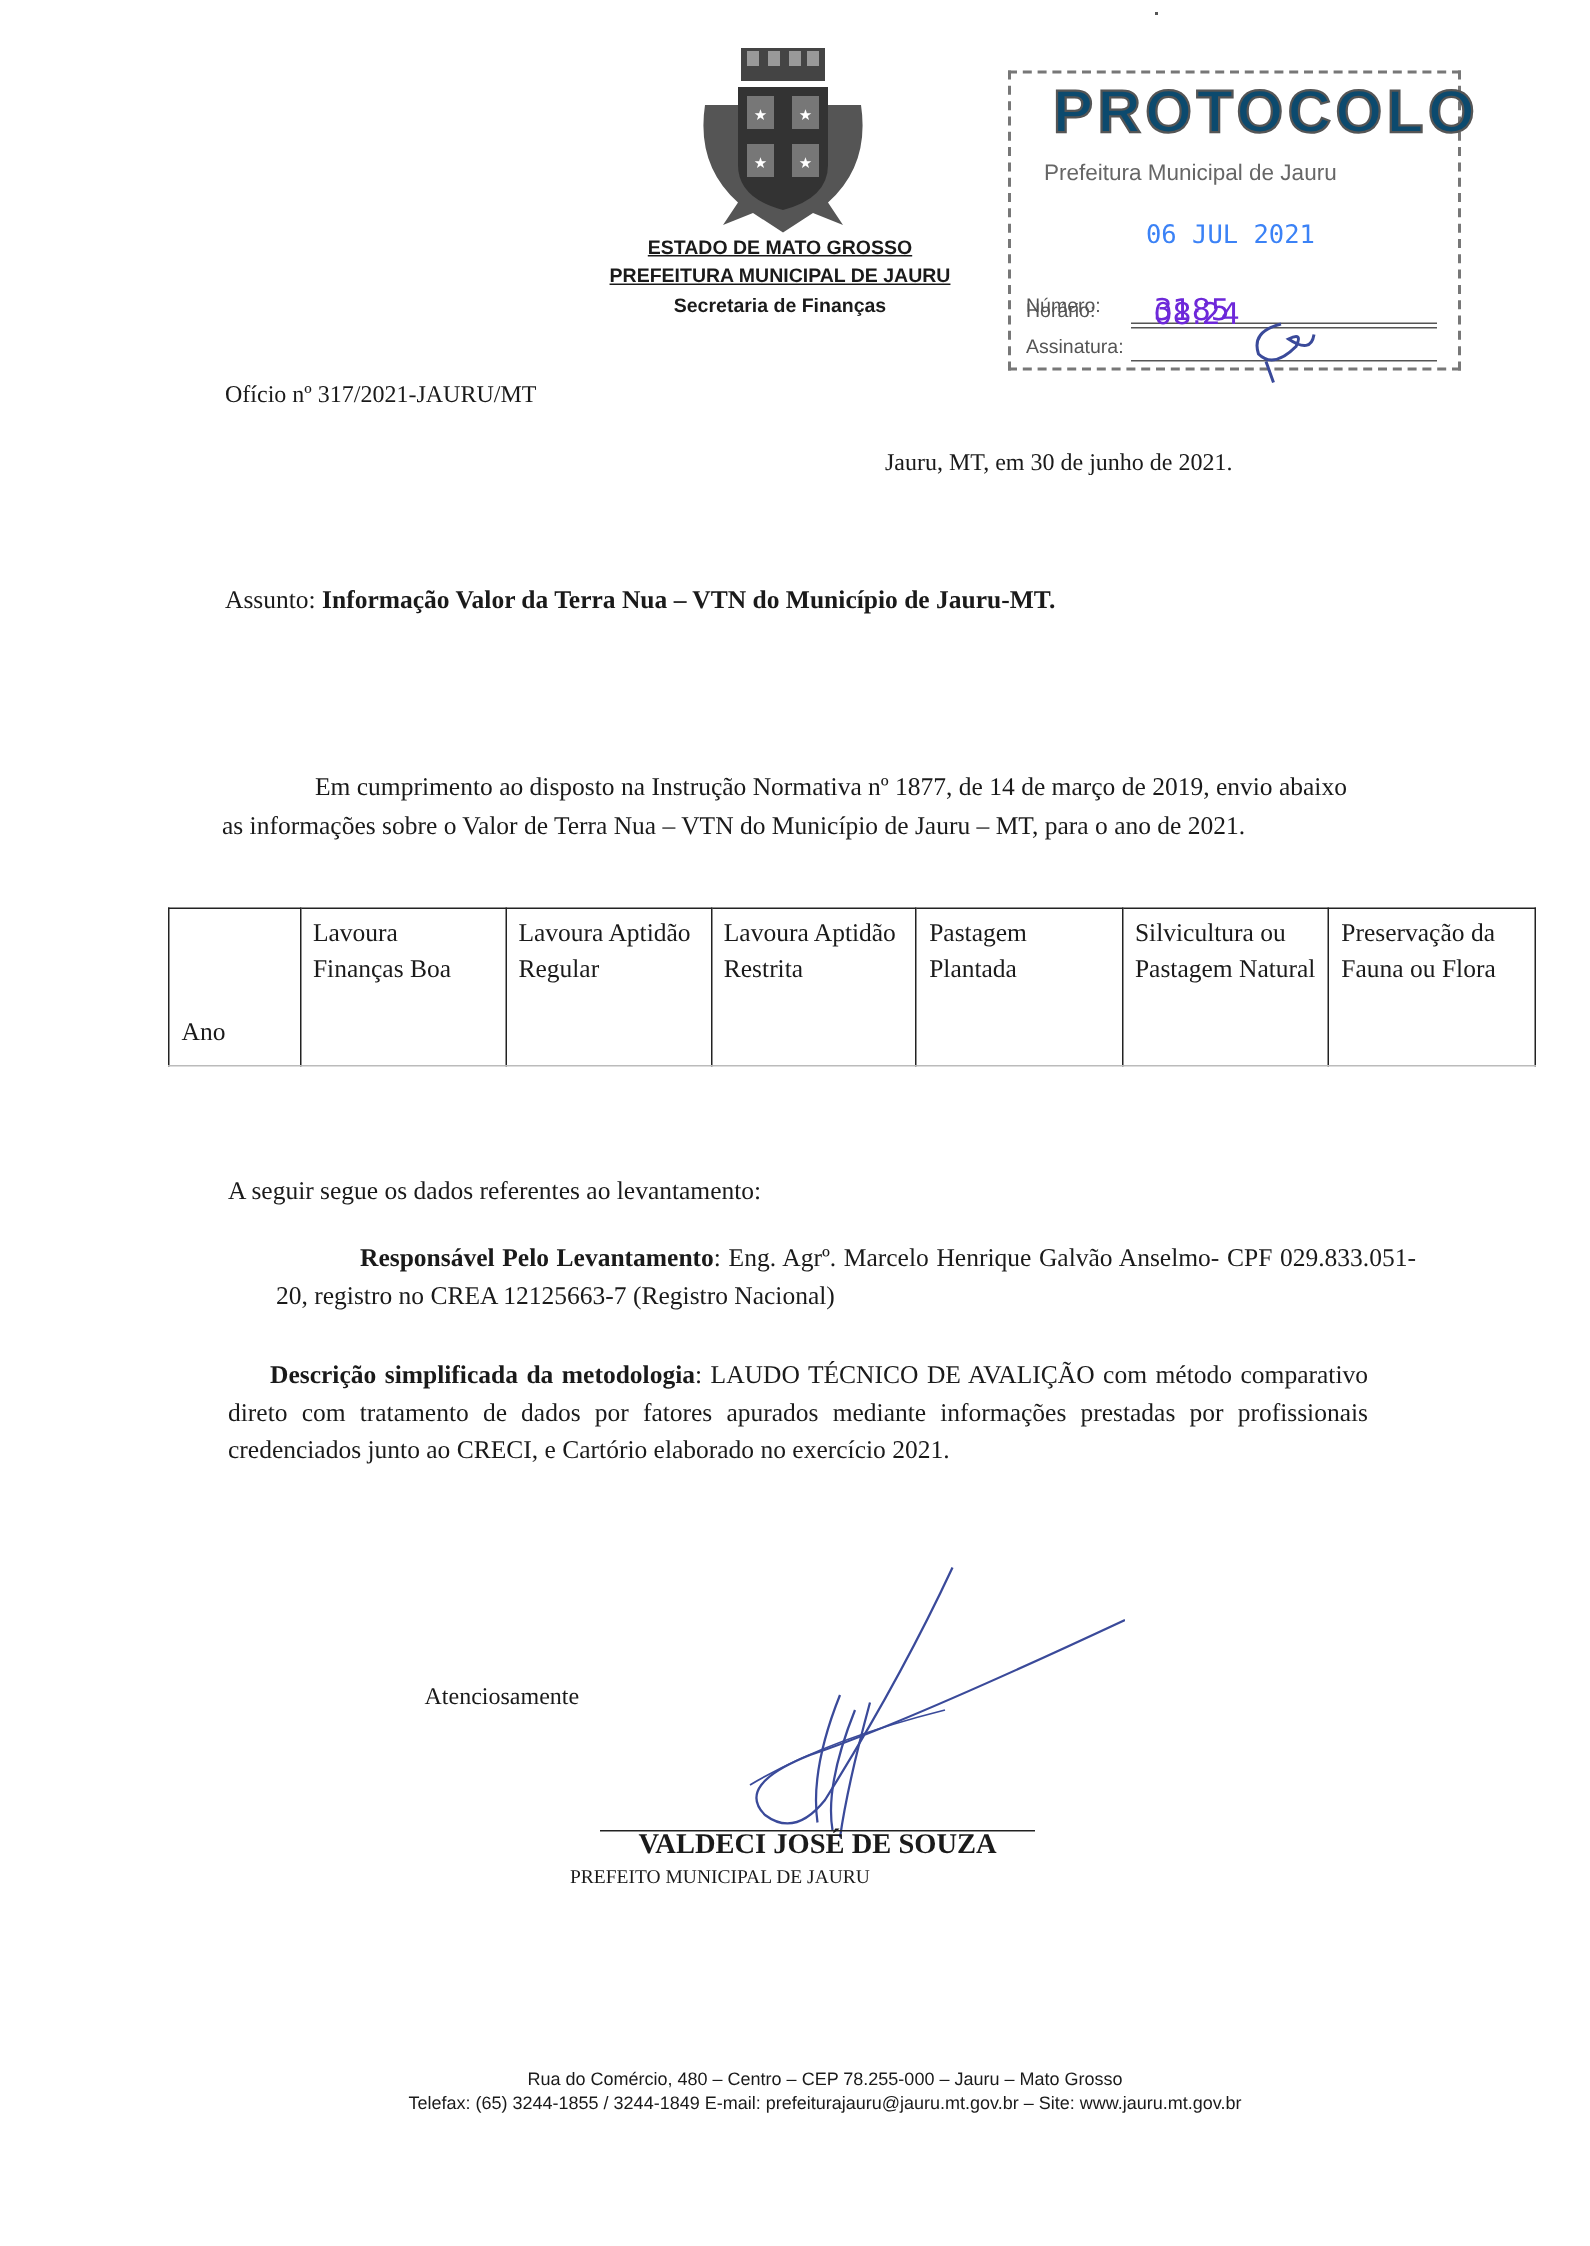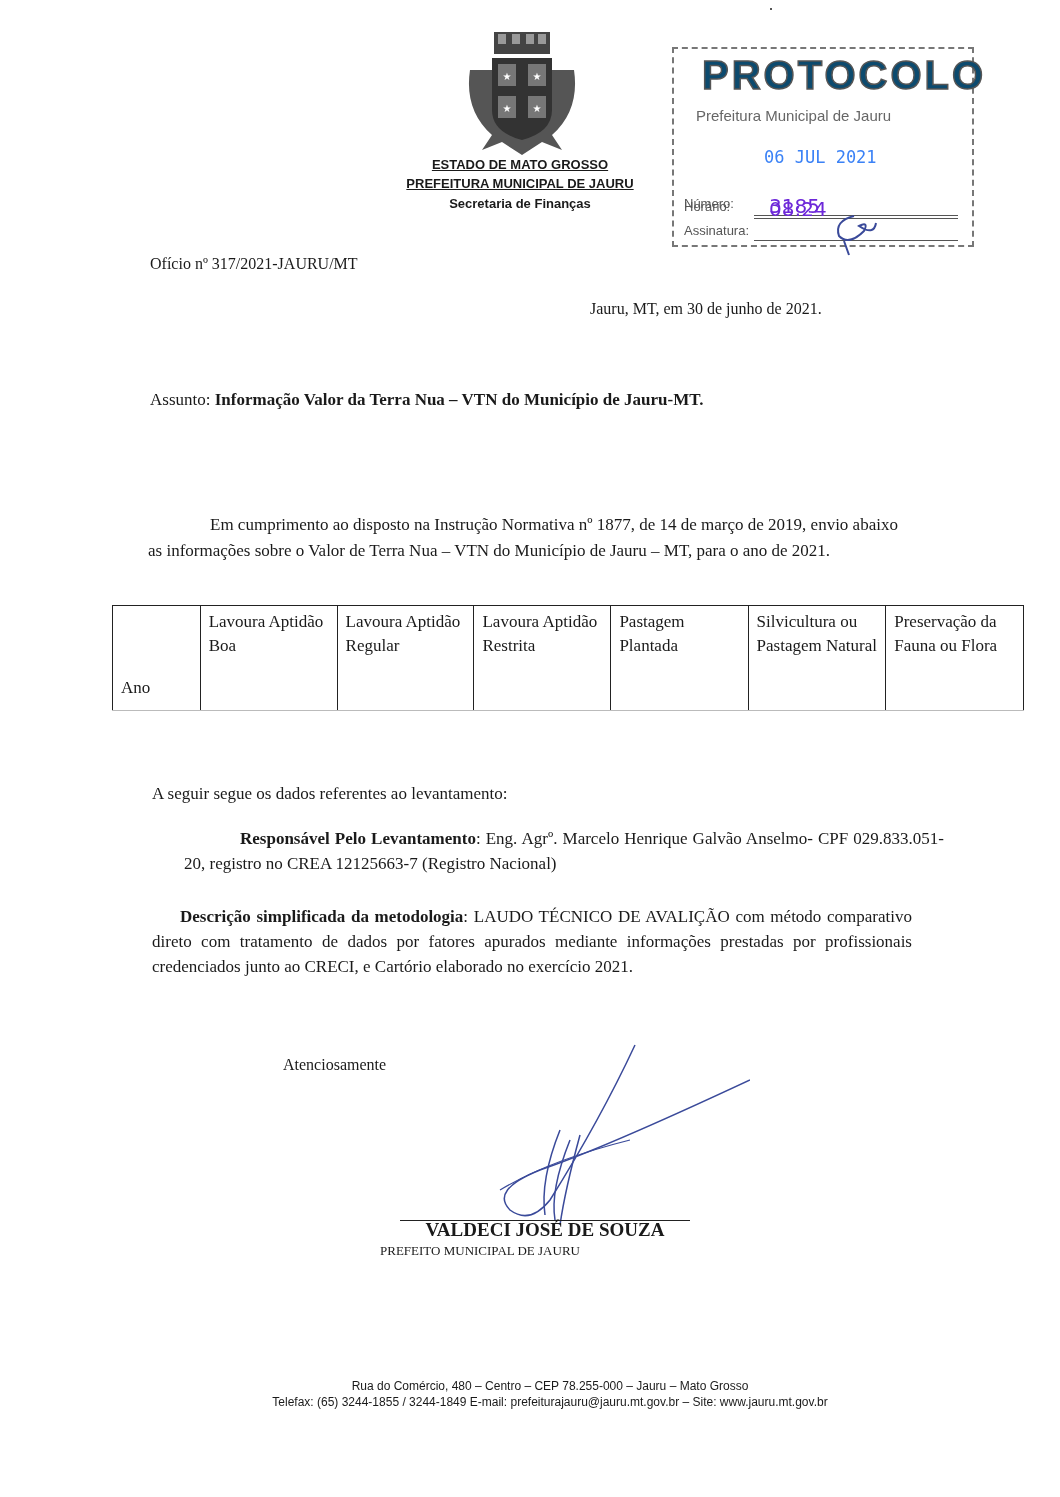--- a/index.html
+++ b/index.html
@@ -24,21 +24,21 @@
   .para{left:148px;top:512px;width:765px;font-size:17px;line-height:26px;text-indent:62px;}
   table.vtn{position:absolute;left:112px;top:605px;width:912px;border-collapse:collapse;font-size:17px;}
   table.vtn td{border:1.5px solid #222;vertical-align:top;padding:4px 8px;line-height:24px;}
   table.vtn tr.head td{height:90px;border-bottom:1px solid #bbb;}
   table.vtn tr.vals td{height:40px;font-weight:bold;vertical-align:bottom;font-size:18px;padding-bottom:4px;border-top:1px solid #bbb;}
   .seguir{left:152px;top:784px;font-size:17px;}
   .block{left:152px;width:760px;font-size:17px;line-height:25px;text-align:justify;}
   .resp{top:826px;margin-left:32px;}
   .desc{top:904px;}
   .block .ind{padding-left:28px;}
-  .atenc{left:283px;top:1056px;font-size:16px;}
+  .atenc{left:283px;top:1123px;font-size:16px;}
   .sig{left:430px;top:1040px;width:320px;height:190px;}
   .sigline{left:400px;top:1220px;width:290px;border-top:1.5px solid #222;}
   .signame{left:380px;top:1219px;width:330px;text-align:center;font-size:19px;font-weight:bold;}
   .sigrole{left:380px;top:1243px;width:330px;text-align:left;font-size:13px;}
   .foot{left:200px;width:700px;text-align:center;font-family:"Liberation Sans",sans-serif;font-size:12px;}
   .foot1{top:1379px;}
   .foot2{top:1395px;text-align:center;}
   .dot{left:770px;top:8px;width:2px;height:2px;background:#555;}
 </style>
 </head>
@@ -95,21 +95,21 @@
 <div class="abs dateline">Jauru, MT, em 30 de junho de 2021.</div>
 <div class="abs assunto">
   <span>Assunto: </span><b>Informação Valor da Terra Nua – VTN do Município de Jauru-MT.</b>
 </div>
 <div class="abs para">Em cumprimento ao disposto na Instrução Normativa nº 1877, de 14 de março de 2019, envio abaixo as informações sobre o Valor de Terra Nua – VTN do Município de Jauru – MT, para o ano de 2021.</div>
 
 <table class="vtn">
   <tbody>
       <tr class="head">
     <td style="width:72px;vertical-align:bottom;padding-bottom:10px;">Ano</td>
-    <td style="width:122px;">Lavoura Aptidão Boa</td>
+    <td style="width:122px;">Lavoura Finanças Boa</td>
     <td style="width:122px;">Lavoura Aptidão Regular</td>
     <td style="width:122px;">Lavoura Aptidão Restrita</td>
     <td style="width:122px;">Pastagem Plantada</td>
     <td style="width:122px;">Silvicultura ou Pastagem Natural</td>
     <td style="width:122px;">Preservação da Fauna ou Flora</td>
   </tr>
 </tbody>
   </table>
 
 <div class="abs seguir">A seguir segue os dados referentes ao levantamento:</div>

